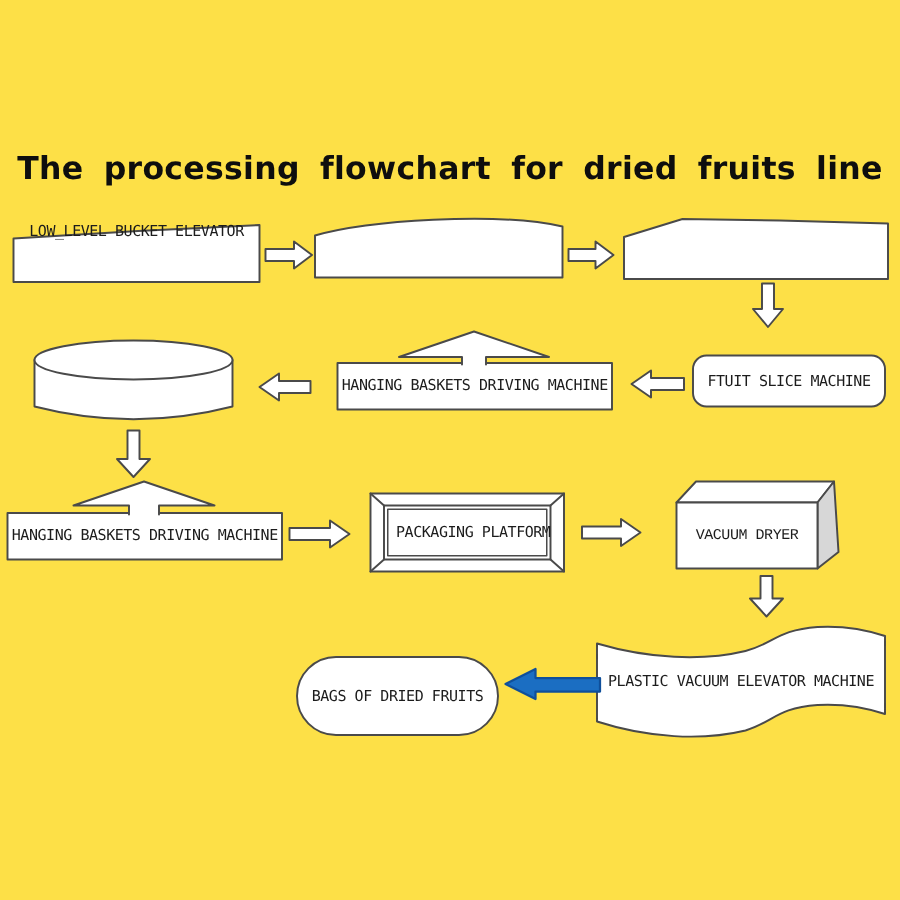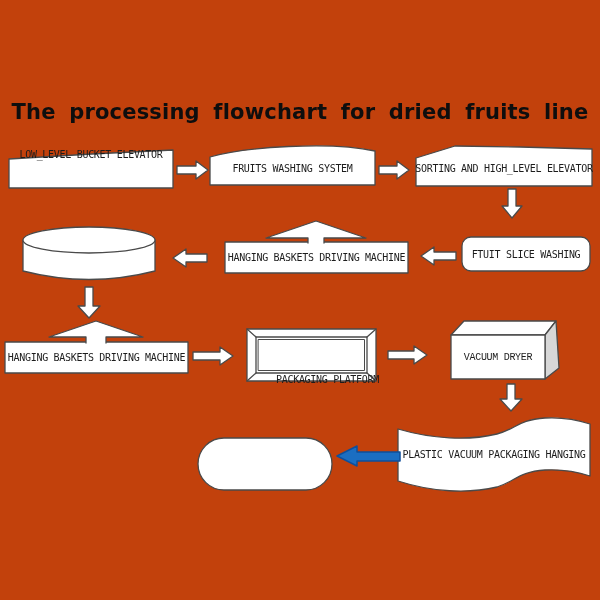--- a/index.html
+++ b/index.html
@@ -1,16 +1,16 @@
 <!DOCTYPE html>
 <html><head>
 <meta charset="utf-8">
 <style>
   html,body{margin:0;padding:0;background:#fff;}
-  #stage{position:relative;width:600px;height:600px;background:#c2410c;overflow:hidden;
+  #stage{position:relative;width:600px;height:600px;background:#fde047;overflow:hidden;
          font-family:"DejaVu Sans Mono", monospace;}
   #diagram-svg{position:absolute;left:0;top:0;width:600px;height:600px;}
   .title{position:absolute;left:0;right:0;top:100px;text-align:center;
          font-family:"DejaVu Sans", "Liberation Sans", sans-serif;
          font-weight:bold;font-size:21px;letter-spacing:.2px;word-spacing:6px;color:#0e0e0e;}
   .lbl{position:absolute;display:flex;align-items:center;justify-content:center;
        font-size:10px;letter-spacing:-.3px;color:#1c1c1c;text-align:center;white-space:nowrap;}
   svg path, svg rect, svg ellipse, svg polygon{stroke:#4a4a4a;stroke-width:1.3;
        stroke-linejoin:round;stroke-linecap:round;}
   .shape{fill:#ffffff;}
@@ -57,21 +57,20 @@
 
     <path class="shape" d="M398,429 C432,439 468,441 497,434 C516,429 518,420 545,418 C563,417 578,420 590,424
              L590,476 C578,472 563,469 545,470 C518,472 516,481 497,487 C468,494 432,492 398,481 Z"></path>
     <polygon points="337,456 357,446 357,452 400,452 400,461 357,461 357,466" fill="#1b6ec2" style="stroke:#0f4f9b;stroke-width:1.5;"></polygon>
     <rect class="shape" x="198" y="438" width="134" height="52" rx="26" ry="26"></rect>
   </svg>
 
   <div class="title">The processing flowchart for dried fruits line</div>
 
   <div class="lbl" style="left:9px;top:136px;width:164px;height:36px;">LOW_LEVEL BUCKET ELEVATOR</div>
-  <div class="lbl" style="left:210px;top:152px;width:165px;height:33px;">FRUITS WASHING SYSTEM</div>
-  <div class="lbl" style="left:416px;top:150px;width:176px;height:36px;">SORTING AND HIGH_LEVEL ELEVATOR</div>
-  <div class="lbl" style="left:462px;top:237px;width:128px;height:34px;">FTUIT SLICE WASHING</div>
+  <div class="lbl" style="left:462px;top:237px;width:128px;height:34px;">FTUIT SLICE MACHINE</div>
   <div class="lbl" style="left:225px;top:242px;width:183px;height:31px;">HANGING BASKETS DRIVING MACHINE</div>
   <div class="lbl" style="left:5px;top:342px;width:183px;height:31px;">HANGING BASKETS DRIVING MACHINE</div>
-  <div class="lbl" style="left:272px;top:337px;width:111px;height:36px;margin-top:24px;">PACKAGING PLATFORM</div>
+  <div class="lbl" style="left:260px;top:337px;width:111px;height:36px;">PACKAGING PLATFORM</div>
   <div class="lbl" style="left:451px;top:335px;width:94px;height:44px;font-family:Liberation Mono, monospace;">VACUUM DRYER</div>
-  <div class="lbl" style="left:398px;top:426px;width:192px;height:56px;">PLASTIC VACUUM PACKAGING HANGING</div>
+  <div class="lbl" style="left:398px;top:426px;width:192px;height:56px;">PLASTIC VACUUM ELEVATOR MACHINE</div>
+  <div class="lbl" style="left:198px;top:438px;width:134px;height:52px;">BAGS OF DRIED FRUITS</div>
 </div>
 
 </body></html>

